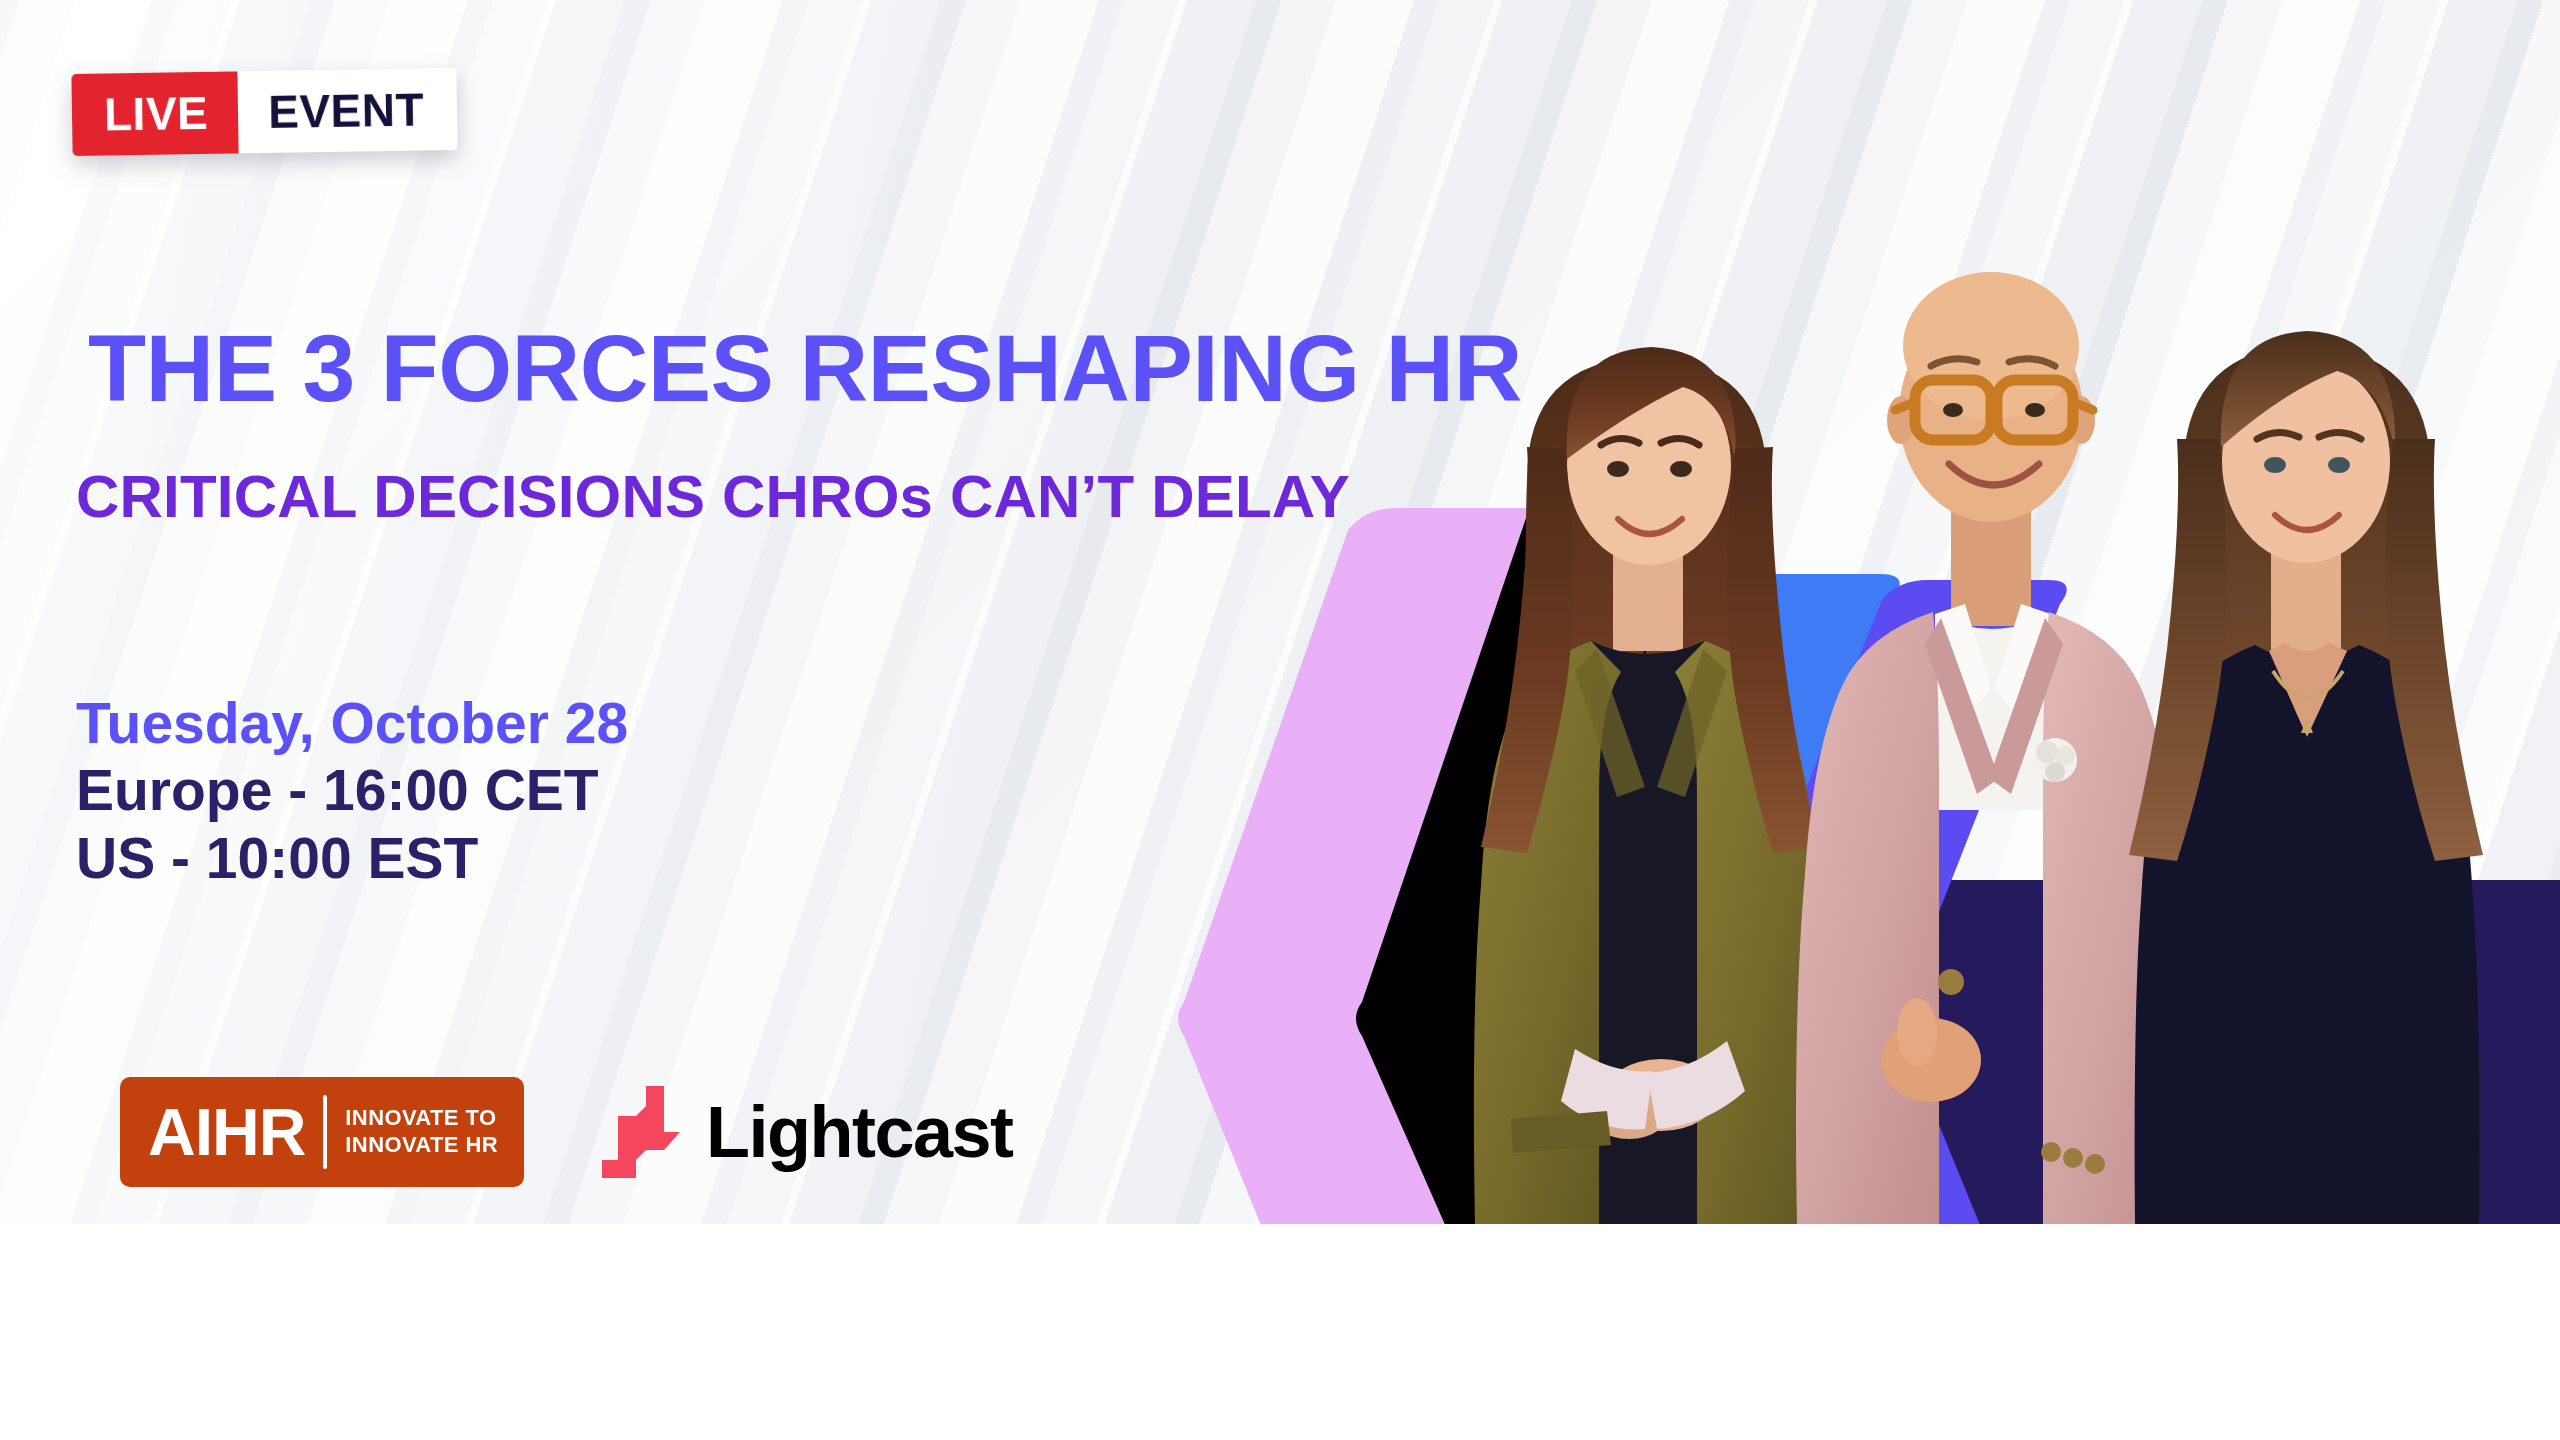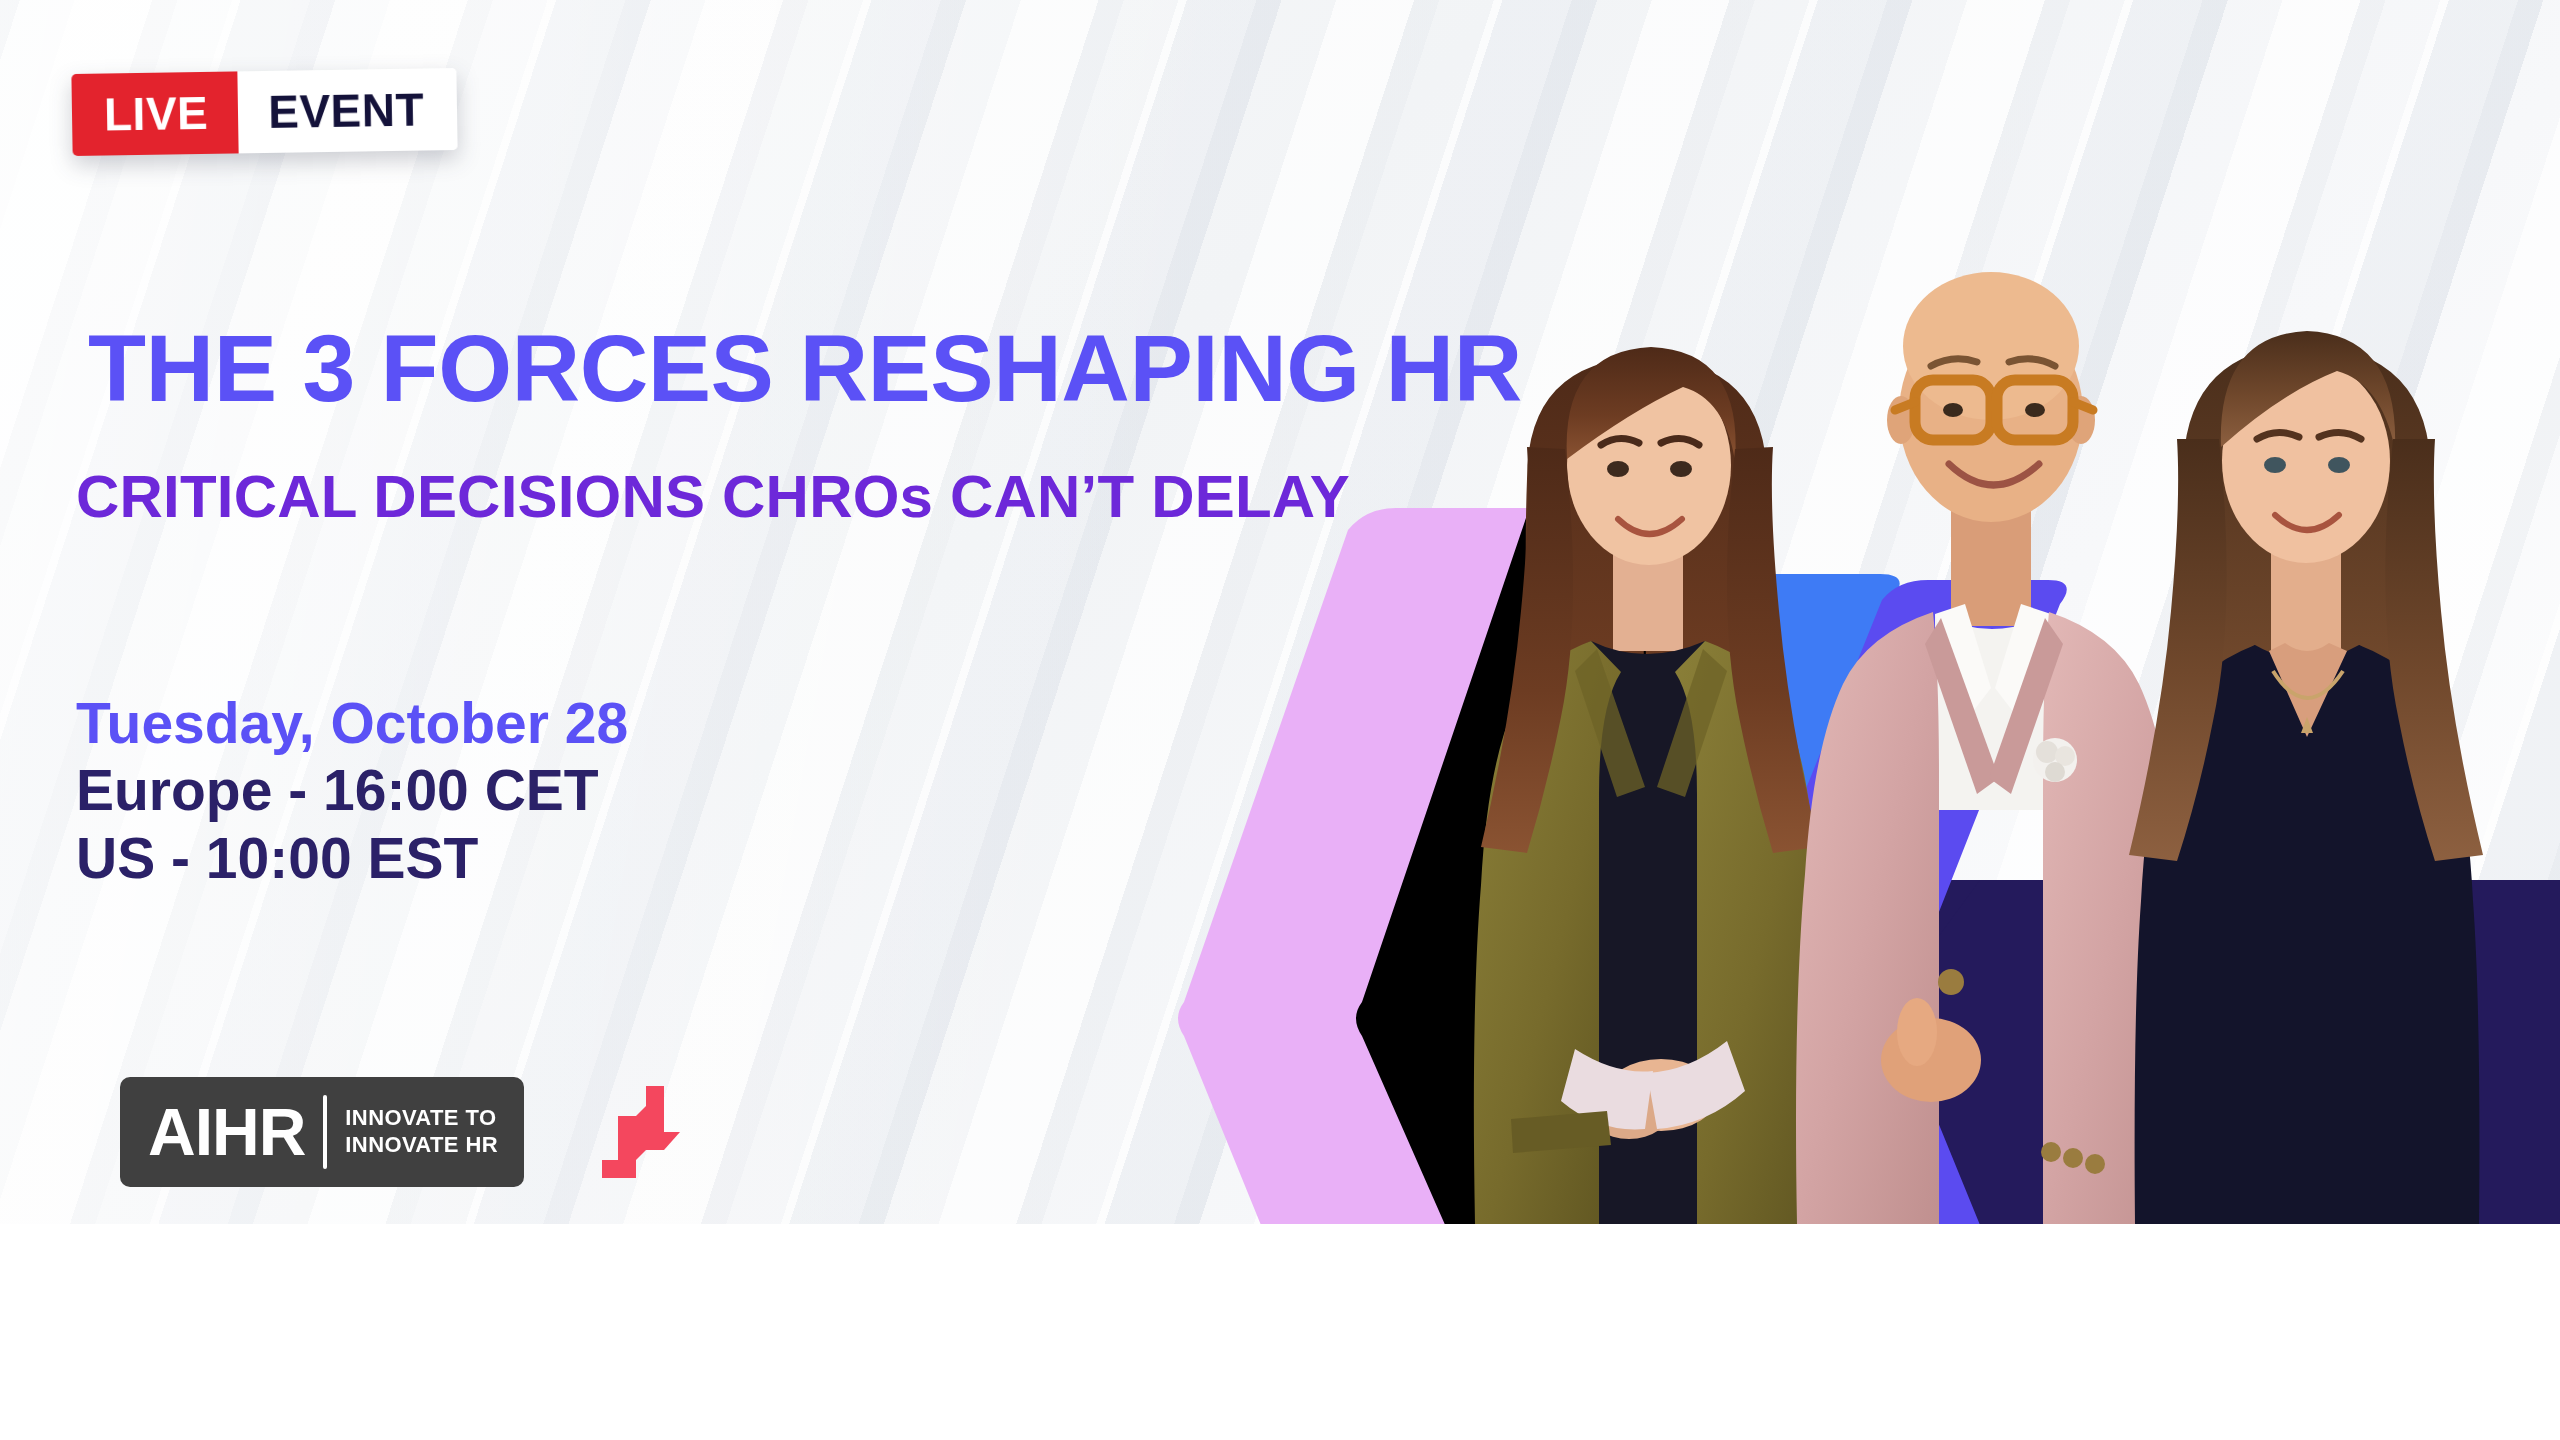--- a/index.html
+++ b/index.html
@@ -101,21 +101,21 @@
     white-space:nowrap;
     font-family:"Liberation Sans", sans-serif;
   }
 
   
   .logos{
     position:absolute;left:120px;top:1077px;
     display:flex;align-items:center;gap:78px;
   }
   .aihr{
-    background:#404040;border-radius:10px;
+    background:#c2410c;border-radius:10px;
     height:110px;box-sizing:border-box;
     display:flex;align-items:center;padding:0 26px 0 28px;gap:18px;
   }
   .aihr-mark{
     color:#FFFFFF;font-size:66px;font-weight:700;line-height:1;
     letter-spacing:-1px;
     font-family:"Liberation Sans", sans-serif;
   }
   .aihr-rule{width:4px;height:74px;background:#FFFFFF;border-radius:2px;}
   .aihr-sub{
@@ -360,17 +360,18 @@
     </div>
 
     <div class="lightcast">
       <svg class="lc-mark" viewBox="0 0 78 92" xmlns="http://www.w3.org/2000/svg">
         <path d="M44 0 L62 0 L62 46 L44 64 Z" fill="#F4475E"></path>
         <path d="M44 46 L78 46 L62 64 L44 64 Z" fill="#F4475E"></path>
         <path d="M16 30 L34 30 L34 74 L16 92 Z" fill="#F4475E"></path>
         <path d="M0 74 L34 74 L34 92 L0 92 Z" fill="#F4475E"></path>
         <path d="M34 30 L44 20 L44 64 L34 74 Z" fill="#F4475E"></path>
       </svg>
+      <div class="lc-word">Lightcast</div>
     </div>
 
   </div>
 
 </div>
 
 </body></html>

